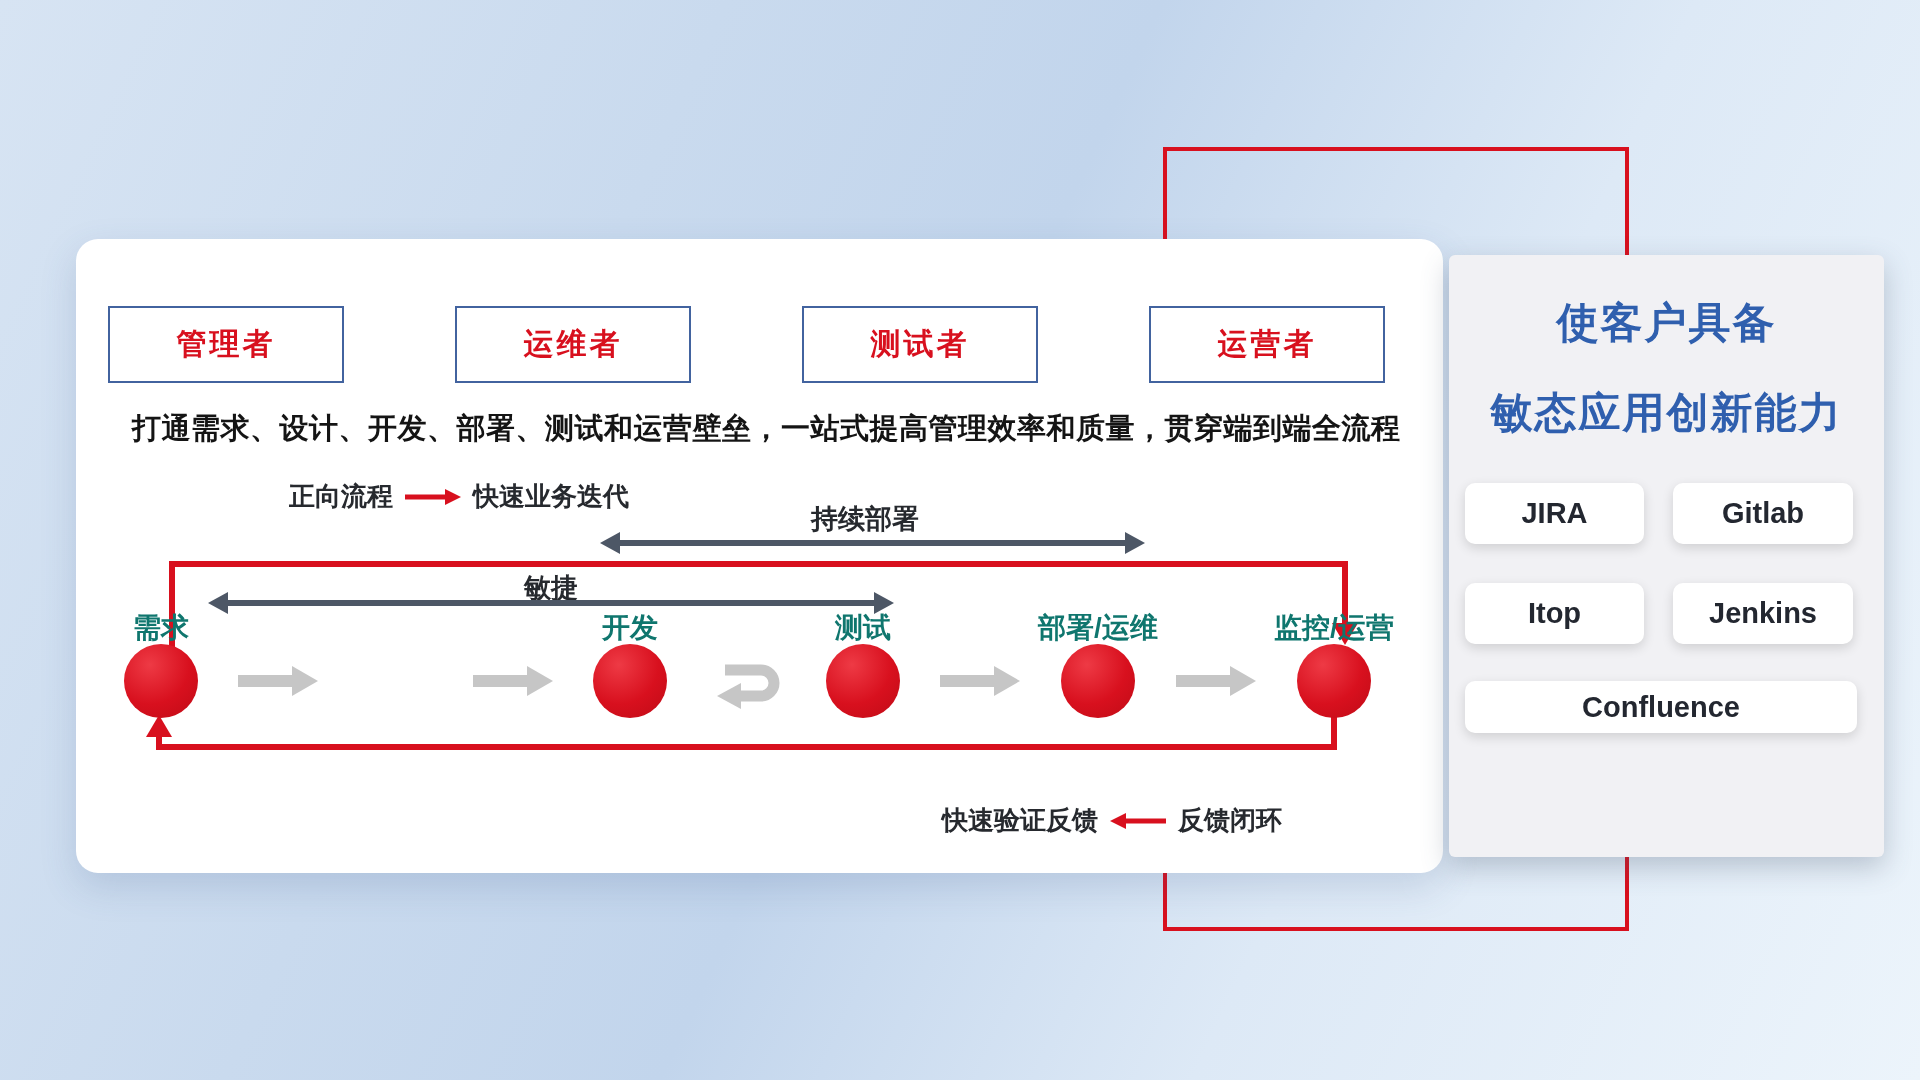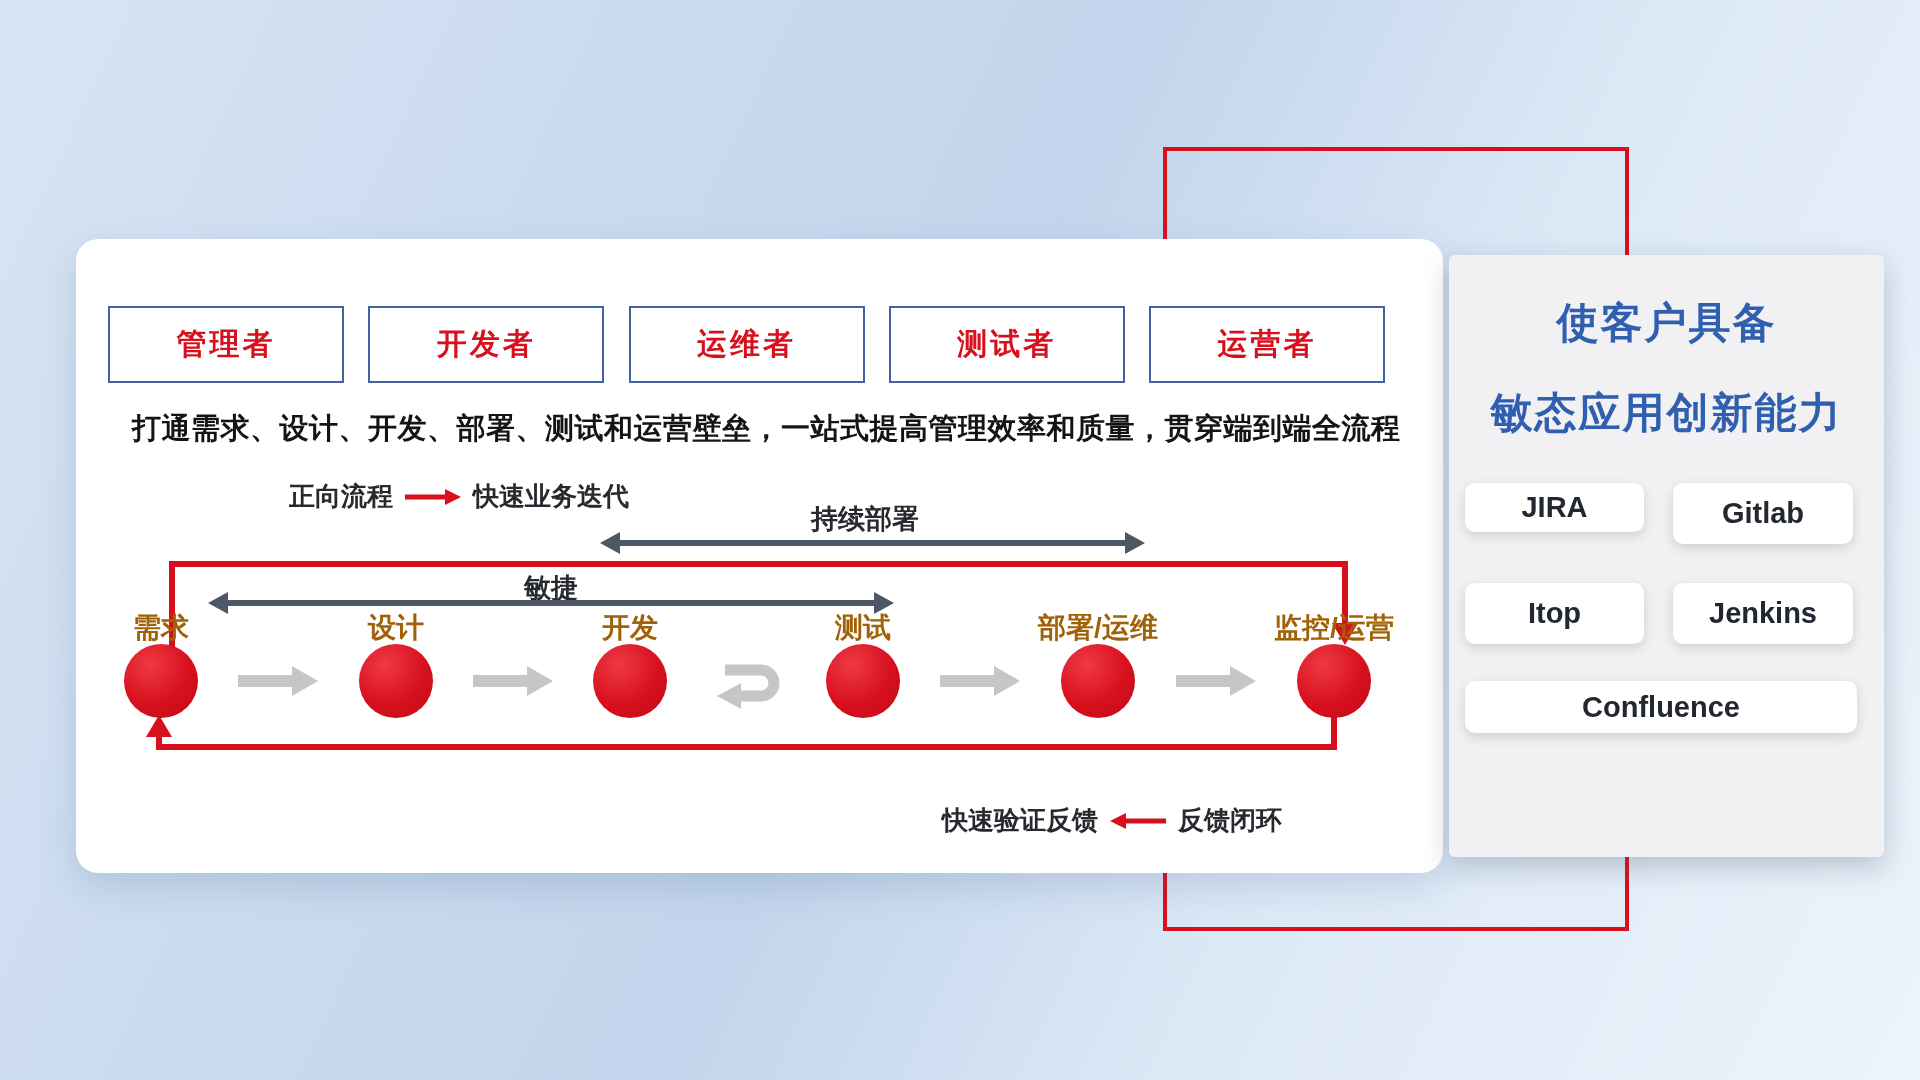--- a/index.html
+++ b/index.html
@@ -55,21 +55,21 @@
   .agile-arrow{position:absolute;left:132px;top:351px;}
   .dark-fill{fill:var(--dark-arrow);}
   .gray-fill{fill:var(--gray-arrow);}
   .gray-stroke{stroke:var(--gray-arrow);}
   .red-fill{fill:var(--red);}
   .red-stroke{stroke:var(--red);}
   
   .loop{position:absolute;left:0;top:0;z-index:2;pointer-events:none;}
   
   .node{position:absolute;top:373px;width:180px;text-align:center;z-index:3;}
-  .node-label{font-size:28px;font-weight:600;color:#a16207;height:32px;line-height:32px;white-space:nowrap;}
+  .node-label{font-size:28px;font-weight:600;color:#0f766e;height:32px;line-height:32px;white-space:nowrap;}
   .node-circle{
     width:74px;height:74px;border-radius:50%;margin:0 auto;
     background:radial-gradient(circle at 35% 28%, #ee3a45 0%, #d8101e 55%, #bf0b16 100%);
   }
   .flow-arrow,.iterate-arrow{position:absolute;z-index:3;}
   
   .panel{
     position:absolute;left:1449px;top:255px;width:435px;height:602px;
     background:#f1f1f4;border-radius:6px;z-index:3;
     box-shadow:0 10px 28px rgba(70,85,110,.30);
@@ -79,38 +79,37 @@
     font-size:42px;font-weight:bold;color:var(--blue);letter-spacing:2px;white-space:nowrap;
   }
   .panel-title.t1{top:40px;}
   .panel-title.t2{top:130px;}
   .tool{
     position:absolute;background:#ffffff;border-radius:10px;
     display:flex;align-items:center;justify-content:center;
     font-size:29px;font-weight:bold;color:#232730;
     box-shadow:0 4px 12px rgba(0,0,0,.14);
   }
-  .tool.jira{left:16px;top:228px;width:179px;height:49px;}
+  .tool.jira{left:16px;top:228px;width:179px;height:61px;}
   .tool.gitlab{left:224px;top:228px;width:180px;height:61px;}
   .tool.itop{left:16px;top:328px;width:179px;height:61px;}
   .tool.jenkins{left:224px;top:328px;width:180px;height:61px;}
   .tool.confluence{left:16px;top:426px;width:392px;height:52px;}
 </style>
 </head>
 <body>
 
 <div class="stage">
 
   <div class="red-frame"></div>
 
   <section class="card">
 
     <div class="roles">
       <div class="role-box">管理者</div>
-      <div class="role-box">开发者</div>
       <div class="role-box">运维者</div>
       <div class="role-box">测试者</div>
       <div class="role-box">运营者</div>
     </div>
 
     <div class="tagline">打通需求、设计、开发、部署、测试和运营壁垒，一站式提高管理效率和质量，贯穿端到端全流程</div>
 
     <div class="legend legend-forward">
       <span class="lg-label">正向流程</span>
       <svg width="56" height="16" viewBox="0 0 56 16">
@@ -138,24 +137,20 @@
 
       <path class="red-stroke" d="M 96 445 L 96 325 L 1269 325 L 1269 388" fill="none" stroke-width="6"></path>
       <polygon class="red-fill" points="1256,384 1282,384 1269,406"></polygon>
 
       <path class="red-stroke" d="M 1258 478 L 1258 508 L 83 508 L 83 496" fill="none" stroke-width="6"></path>
       <polygon class="red-fill" points="70,498 96,498 83,476"></polygon>
     </svg>
 
     <div class="node" style="left:-5px">
       <div class="node-label">需求</div>
-      <div class="node-circle"></div>
-    </div>
-    <div class="node" style="left:230px">
-      <div class="node-label">设计</div>
       <div class="node-circle"></div>
     </div>
     <div class="node" style="left:464px">
       <div class="node-label">开发</div>
       <div class="node-circle"></div>
     </div>
     <div class="node" style="left:697px">
       <div class="node-label">测试</div>
       <div class="node-circle"></div>
     </div>

